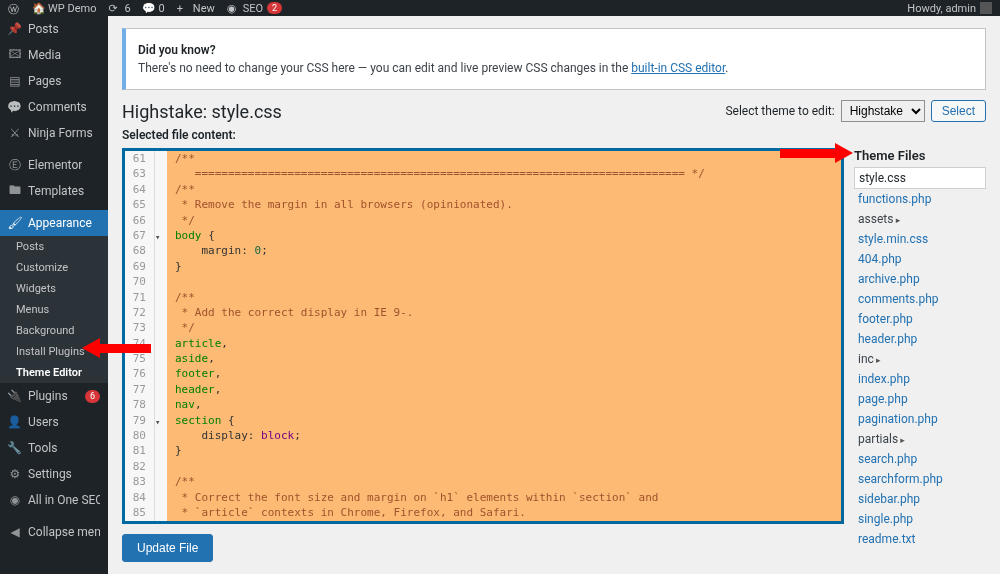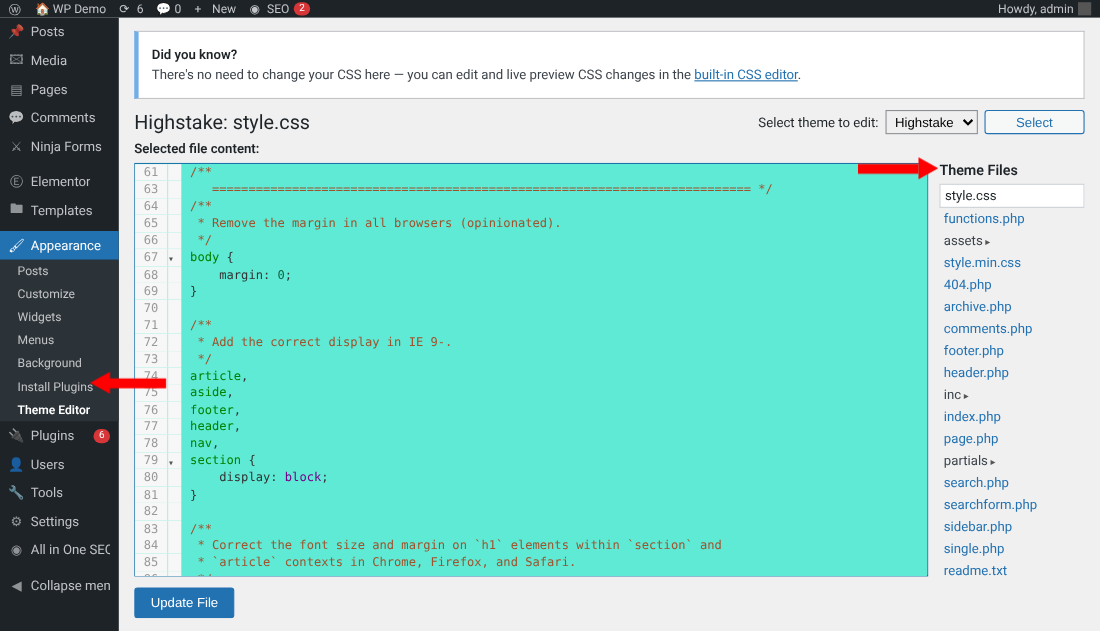--- a/index.html
+++ b/index.html
@@ -30,27 +30,27 @@
 
   
   .content { flex: 1; padding: 12px 14px; overflow: hidden; display: flex; flex-direction: column; }
   .notice { border: 1px solid #c3c4c7; border-left: 4px solid #72aee6; background: #fff; padding: 14px 12px; margin-bottom: 10px; font-size: 12px; }
   .notice h4 { font-size: 12px; font-weight: 600; margin-bottom: 4px; color: #1d2327; }
   .notice a { color: #2271b1; text-decoration: underline; }
 
   .page-heading { font-size: 18px; font-weight: 400; color: #1d2327; margin-bottom: 6px; display: flex; align-items: center; justify-content: space-between; }
   .theme-select-wrap { font-size: 12px; display: flex; align-items: center; gap: 6px; }
   .theme-select-wrap select { border: 1px solid #8c8f94; padding: 2px 4px; font-size: 12px; }
-  .theme-select-wrap button { border: 1px solid #2271b1; background: #f6f7f7; color: #2271b1; padding: 3px 28px; font-size: 12px; cursor: pointer; border-radius: 3px; }
+  .theme-select-wrap button { border: 1px solid #2271b1; background: #f6f7f7; color: #2271b1; padding: 3px 10px; font-size: 12px; cursor: pointer; border-radius: 3px; }
 
   .file-label { font-size: 12px; font-weight: 600; color: #1d2327; margin-bottom: 6px; }
 
   .editor-row { display: flex; gap: 10px; flex: 1; overflow: hidden; }
   .code-col { flex: 1; display: flex; flex-direction: column; overflow: hidden; }
-  .code-editor { border: 1px solid #0369a1; background: #5eead4; flex: 1; overflow: auto; font-family: Consolas, Monaco, monospace; font-size: 11px; line-height: 1.4; position: relative; }
+  .code-editor { border: 3px solid #0369a1; background: #fdba74; flex: 1; overflow: auto; font-family: Consolas, Monaco, monospace; font-size: 11px; line-height: 1.4; position: relative; }
   .code-line { display: flex; }
   .line-num { width: 30px; text-align: right; padding-right: 8px; color: #999; user-select: none; background: #f7f7f7; border-right: 1px solid #ddd; flex-shrink: 0; }
   .line-code { padding-left: 8px; white-space: pre; }
   .fold-gutter { width: 12px; background:#f7f7f7; flex-shrink:0; position:relative;}
   .fold-arrow { color:#555; font-size:9px; position:relative; top:1px;}
   .tok-comment { color: #a0522d; }
   .tok-keyword { color: #708; }
   .tok-def { color: #008000; }
   .tok-num { color: #164; }
   .tok-punct { color: #333; }
@@ -353,20 +353,21 @@
             <div class="folder-item">assets</div>
             <div class="file-item">style.min.css</div>
             <div class="file-item">404.php</div>
             <div class="file-item">archive.php</div>
             <div class="file-item">comments.php</div>
             <div class="file-item">footer.php</div>
             <div class="file-item">header.php</div>
             <div class="folder-item">inc</div>
             <div class="file-item">index.php</div>
             <div class="file-item">page.php</div>
+            <div class="file-item">pagination.php</div>
             <div class="folder-item">partials</div>
             <div class="file-item">search.php</div>
             <div class="file-item">searchform.php</div>
             <div class="file-item">sidebar.php</div>
             <div class="file-item">single.php</div>
             <div class="file-item">readme.txt</div>
           </div>
       </div>
     </div>
   </div>

